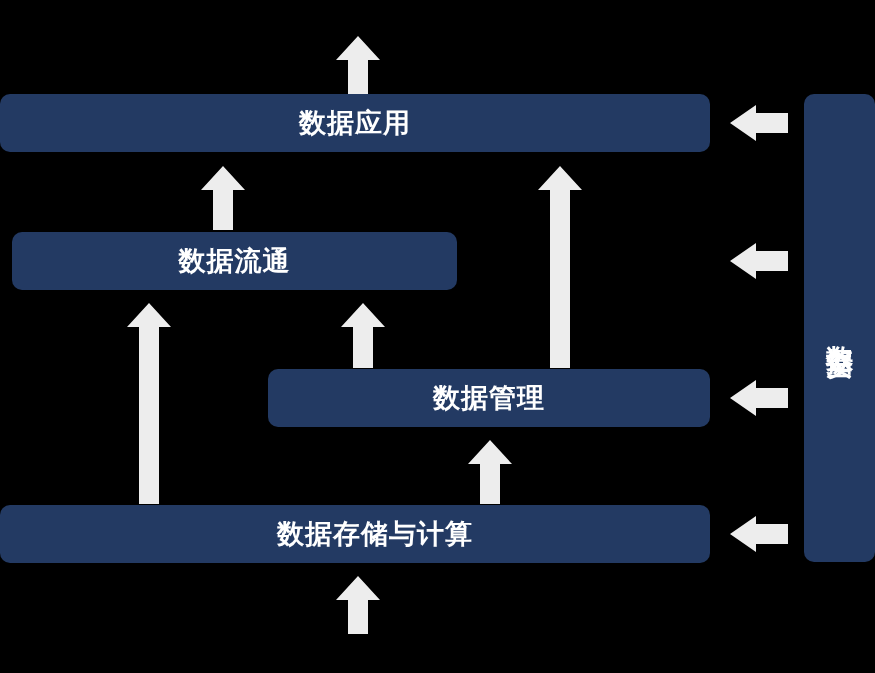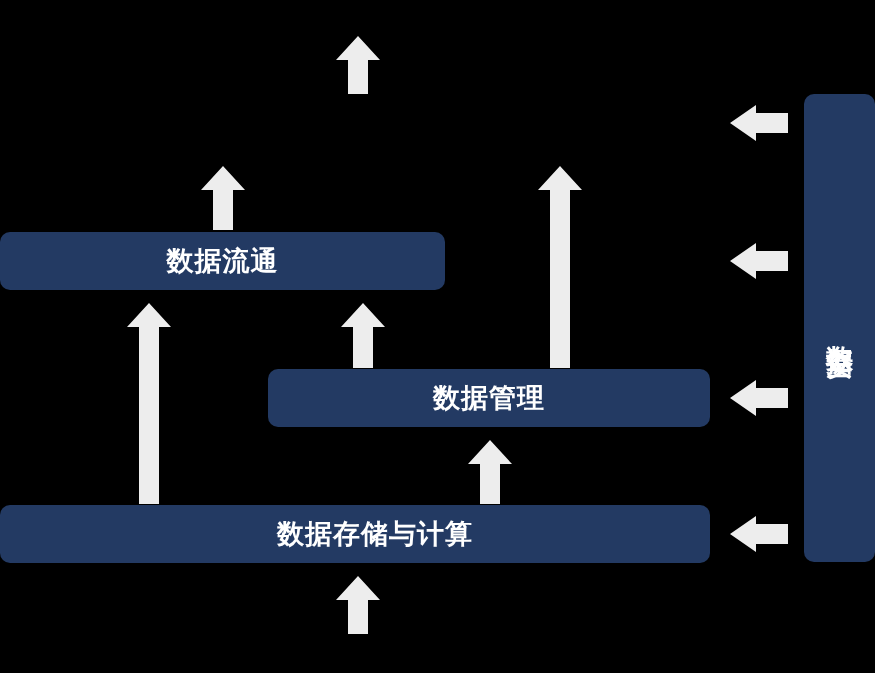--- a/index.html
+++ b/index.html
@@ -31,21 +31,21 @@
     color: #ffffff;
     font-size: 27px;
     font-weight: bold;
     letter-spacing: 1px;
     line-height: 1;
     white-space: nowrap;
     user-select: none;
   }
   
   #box-application { left: 0px;   top: 94px;  width: 710px; height: 58px; }
-  #box-circulation { left: 0px;   top: 232px; width: 445px; height: 58px; }
+  #box-circulation { left: 12px;   top: 232px; width: 445px; height: 58px; }
   #box-management  { left: 268px; top: 369px; width: 442px; height: 58px; }
   #box-storage     { left: 0px;   top: 505px; width: 710px; height: 58px; padding-left: 40px; }
 
   #box-security {
     position: absolute;
     left: 804px;
     top: 94px;
     width: 71px;
     height: 468px;
     background: #233a63;
@@ -77,20 +77,23 @@
 <body>
 
 <div id="stage">
 
   <div class="arrow" id="arrow-output-top" style="left:336px; top:36px; width:44px; height:58px;">
     <svg width="44" height="58" viewBox="0 0 44 58">
       <polygon points="22,0 44,24 32,24 32,58 12,58 12,24 0,24" fill="#ededed"></polygon>
     </svg>
   </div>
 
+  <div class="layer-box" id="box-application">
+    <span class="layer-label">数据应用</span>
+  </div>
 
   <div class="arrow" id="arrow-circulation-to-application" style="left:201px; top:166px; width:44px; height:64px;">
     <svg width="44" height="64" viewBox="0 0 44 64">
       <polygon points="22,0 44,24 32,24 32,64 12,64 12,24 0,24" fill="#ededed"></polygon>
     </svg>
   </div>
 
   <div class="arrow" id="arrow-management-to-application" style="left:538px; top:166px; width:44px; height:202px;">
     <svg width="44" height="202" viewBox="0 0 44 202">
       <polygon points="22,0 44,24 32,24 32,202 12,202 12,24 0,24" fill="#ededed"></polygon>

